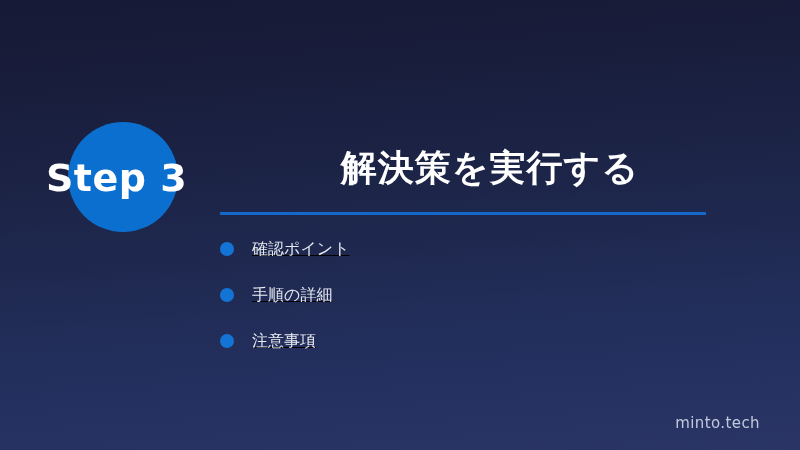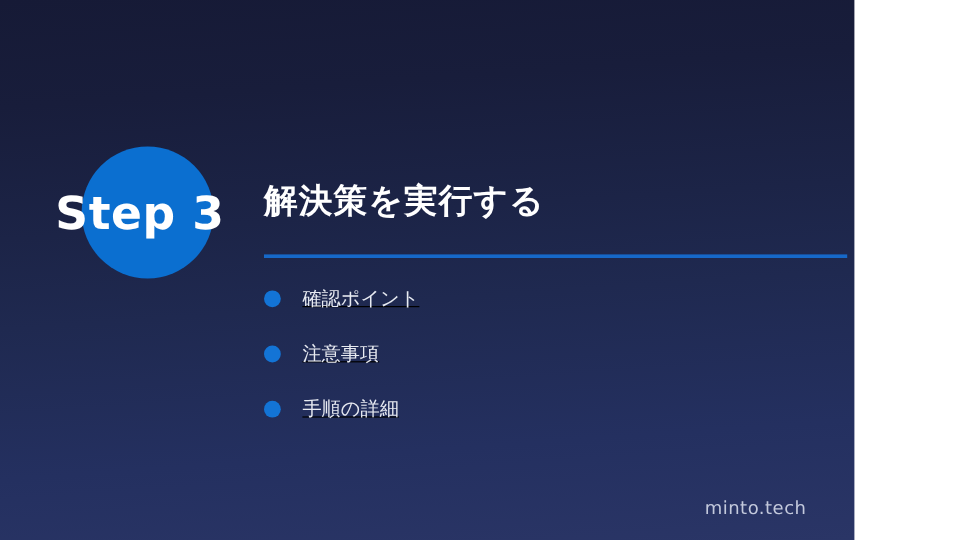--- a/index.html
+++ b/index.html
@@ -8,21 +8,21 @@
   }
   body {
     width: 800px;
     height: 450px;
     overflow: hidden;
     font-family: "DejaVu Sans", "Liberation Sans", sans-serif;
   }
 
   .slide {
     position: relative;
-    width: 712px;
+    width: 800px;
     height: 450px;
     background: linear-gradient(176deg, #161a36 0%, #181d3b 18%, #1c2447 40%, #1f2950 55%, #243060 80%, #2a3566 100%);
     overflow: hidden;
   }
 
   
   .step-circle {
     position: absolute;
     left: 68px;
     top: 122px;
@@ -50,25 +50,26 @@
   
   .heading-block {
     position: absolute;
     left: 220px;
     top: 144px;
     width: 540px;
   }
 
   .slide-title {
     color: #ffffff;
-    font-size: 28px;
+    font-size: 36px;
     font-weight: bold;
     line-height: 48px;
     letter-spacing: 1px;
     white-space: nowrap;
+    text-align: center;
   }
 
   .title-rule {
     margin-top: 20px;
     width: 486px;
     height: 3px;
     background: #1668c8;
   }
 
   
@@ -130,23 +131,23 @@
     <div class="title-rule"></div>
   </div>
 
   <ul class="bullet-list">
     <li class="bullet-item">
       <span class="bullet-dot"></span>
       <span class="bullet-text">確認ポイント</span>
     </li>
     <li class="bullet-item">
       <span class="bullet-dot"></span>
-      <span class="bullet-text">注意事項</span>
+      <span class="bullet-text">手順の詳細</span>
     </li>
     <li class="bullet-item">
       <span class="bullet-dot"></span>
-      <span class="bullet-text">手順の詳細</span>
+      <span class="bullet-text">注意事項</span>
     </li>
   </ul>
 
   <div class="watermark">minto.tech</div>
 
 </div>
 
 </body></html>

